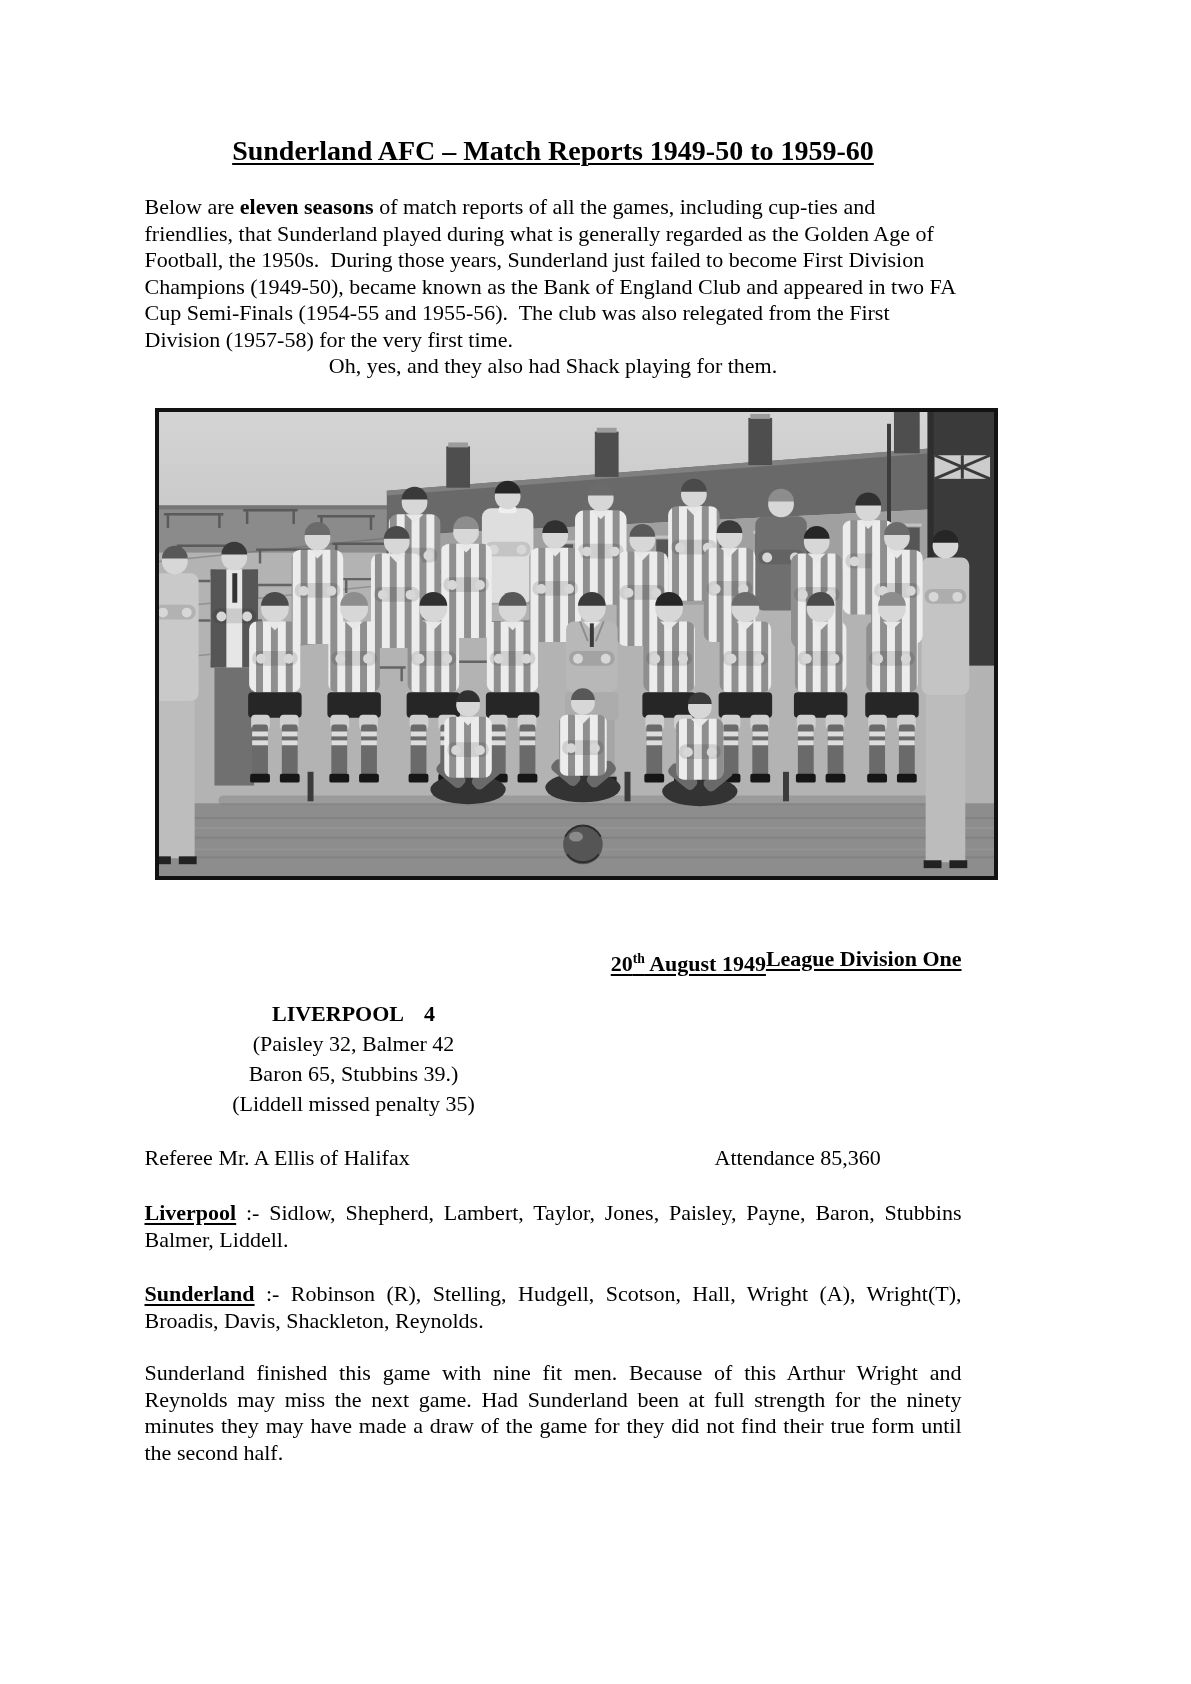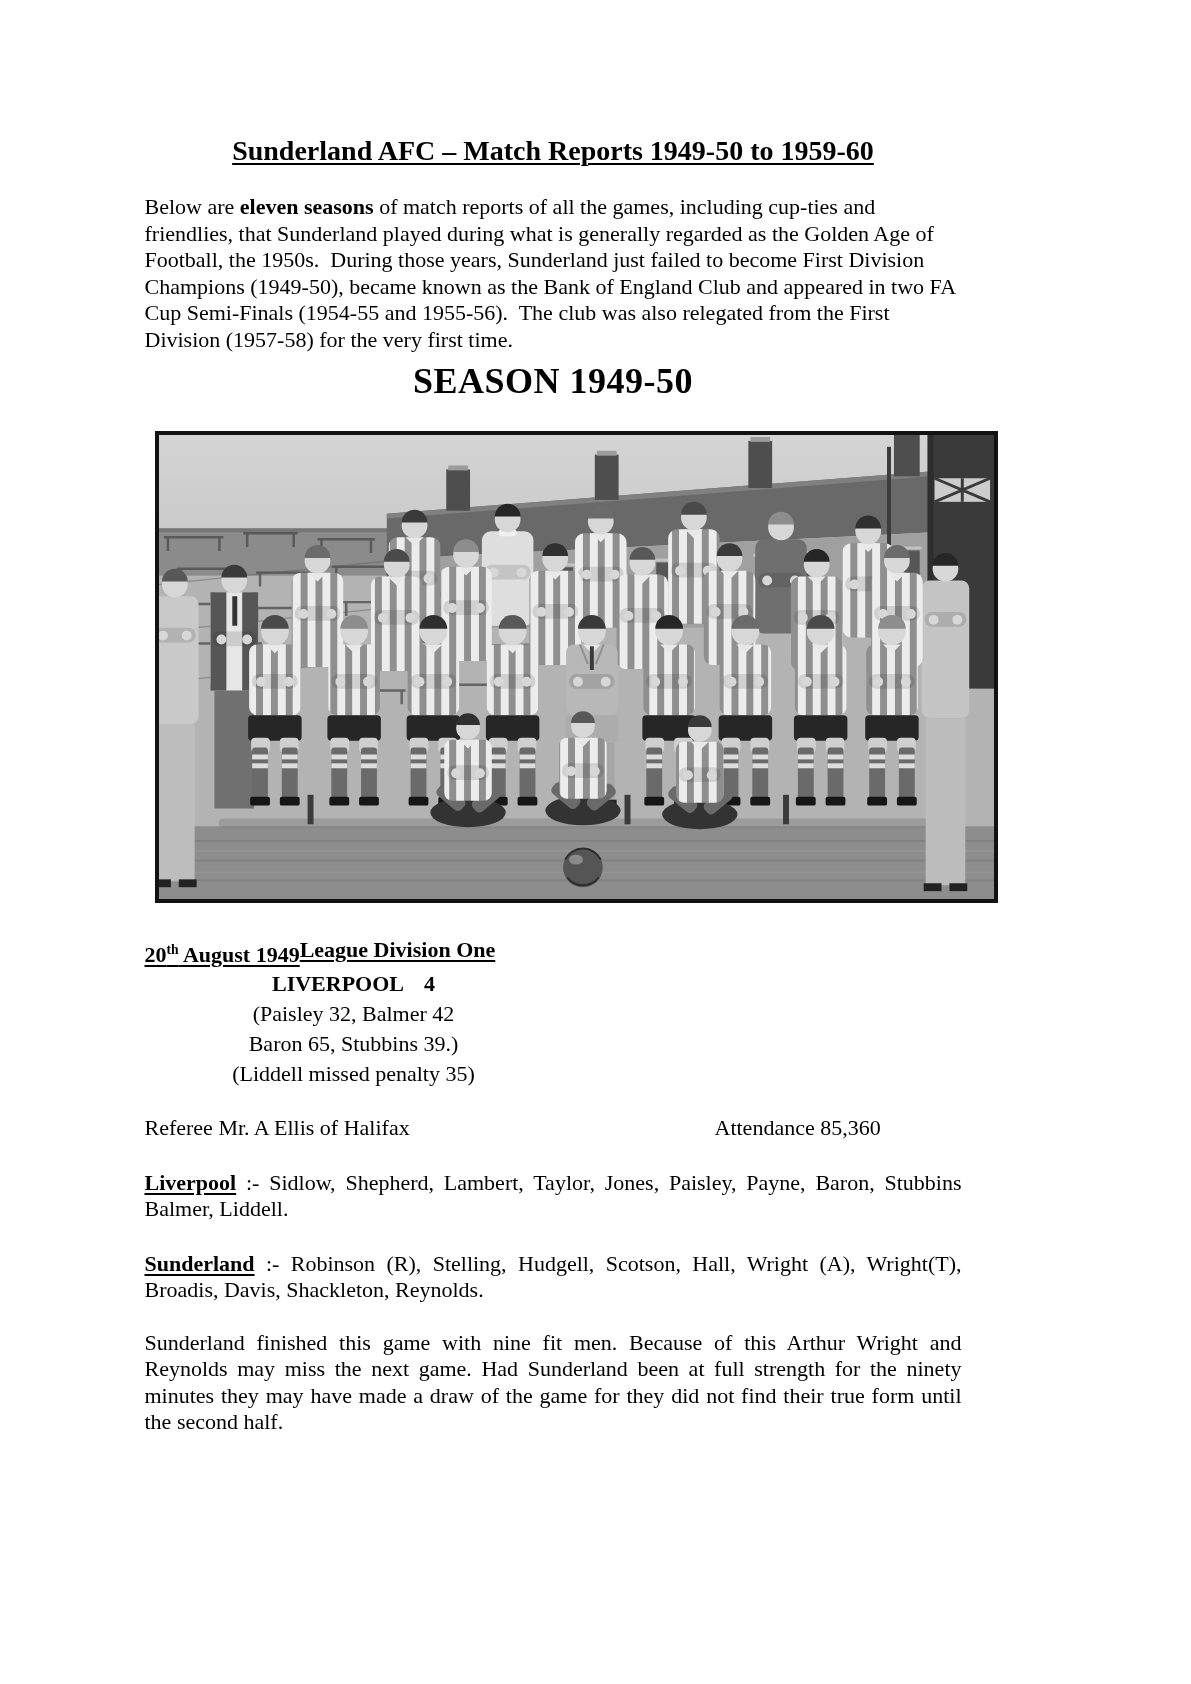--- a/index.html
+++ b/index.html
@@ -9,43 +9,43 @@
     font-family:"Liberation Serif","DejaVu Serif",serif;
     font-size:22px;line-height:26.5px;overflow:hidden;
   }
   .u2{text-decoration:underline;text-decoration-thickness:2px;text-underline-offset:3px;}
   .title{margin:14px 0 0;text-align:center;font-size:28px;line-height:34px;font-weight:bold;}
   .intro{margin:26px 0 0;white-space:pre-wrap;text-align:left;}
   .tagline{margin:0;text-align:center;}
   .season{margin:6px 0 0;text-align:center;font-size:36px;line-height:44px;font-weight:bold;letter-spacing:0.5px;}
   .photo{margin:28px 0 0 10px;width:835px;height:464px;border:4px solid #121212;background:#cfcfcf;}
   .photo svg{display:block;width:100%;height:100%;}
-  .match-meta{margin-top:34px;display:flex;justify-content:flex-start;font-weight:bold;}
+  .match-meta{margin-top:66px;display:flex;justify-content:flex-end;font-weight:bold;}
   .sup{font-size:0.62em;vertical-align:super;}
-  .score-grid{display:grid;grid-template-columns:418px 392px;}
+  .score-grid{margin-top:22px;display:grid;grid-template-columns:418px 392px;}
   .score-col{text-align:center;line-height:30px;}
   .score-line{font-weight:bold;}
   .score-num{margin-left:20px;}
   .officials{margin-top:26px;position:relative;height:27px;}
   .attendance{position:absolute;left:570px;top:0;}
   .lineup{margin:28px 0 0;text-align:justify;}
   .team-name{font-weight:bold;text-decoration:underline;text-decoration-thickness:2px;text-underline-offset:3px;}
   .report{margin:26px 0 0;text-align:justify;}
 </style>
 </head>
 <body>
 
 <div class="page">
 
   <h1 class="title"><span class="u2">Sunderland AFC – Match Reports 1949-50 to 1959-60</span></h1>
 
   <p class="intro"><span>Below are </span><b>eleven seasons</b><span> of match reports of all the games, including cup-ties and friendlies, that Sunderland played during what is generally regarded as the Golden Age of Football, the 1950s.  During those years, Sunderland just failed to become First Division Champions (1949-50), became known as the Bank of England Club and appeared in two FA Cup Semi-Finals (1954-55 and 1955-56).  The club was also relegated from the First Division (1957-58) for the very first time.</span></p>
 
-
-  <h2 class="season">SEASON 1949-50</h2>
+  <p class="tagline">Oh, yes, and they also had Shack playing for them.</p>
+
 
   <figure class="photo" aria-label="Black and white Sunderland AFC squad photograph: three rows of players in striped shirts posing on a training pitch, with terraced houses, chimneys, a tall pole and a dark stand behind them, and a football on the grass in front.">
     <svg viewBox="0 0 843 472" preserveAspectRatio="none" role="img">
       <defs>
         <pattern id="stripes" width="15" height="8" patternUnits="userSpaceOnUse">
           <rect width="15" height="8" fill="#ececec"></rect>
             <rect x="8" width="7" height="8" fill="#8f8f8f"></rect>
         </pattern>
         <linearGradient id="skyg" x1="0" y1="0" x2="0" y2="1">
           <stop offset="0" stop-color="#d4d4d4"></stop>

